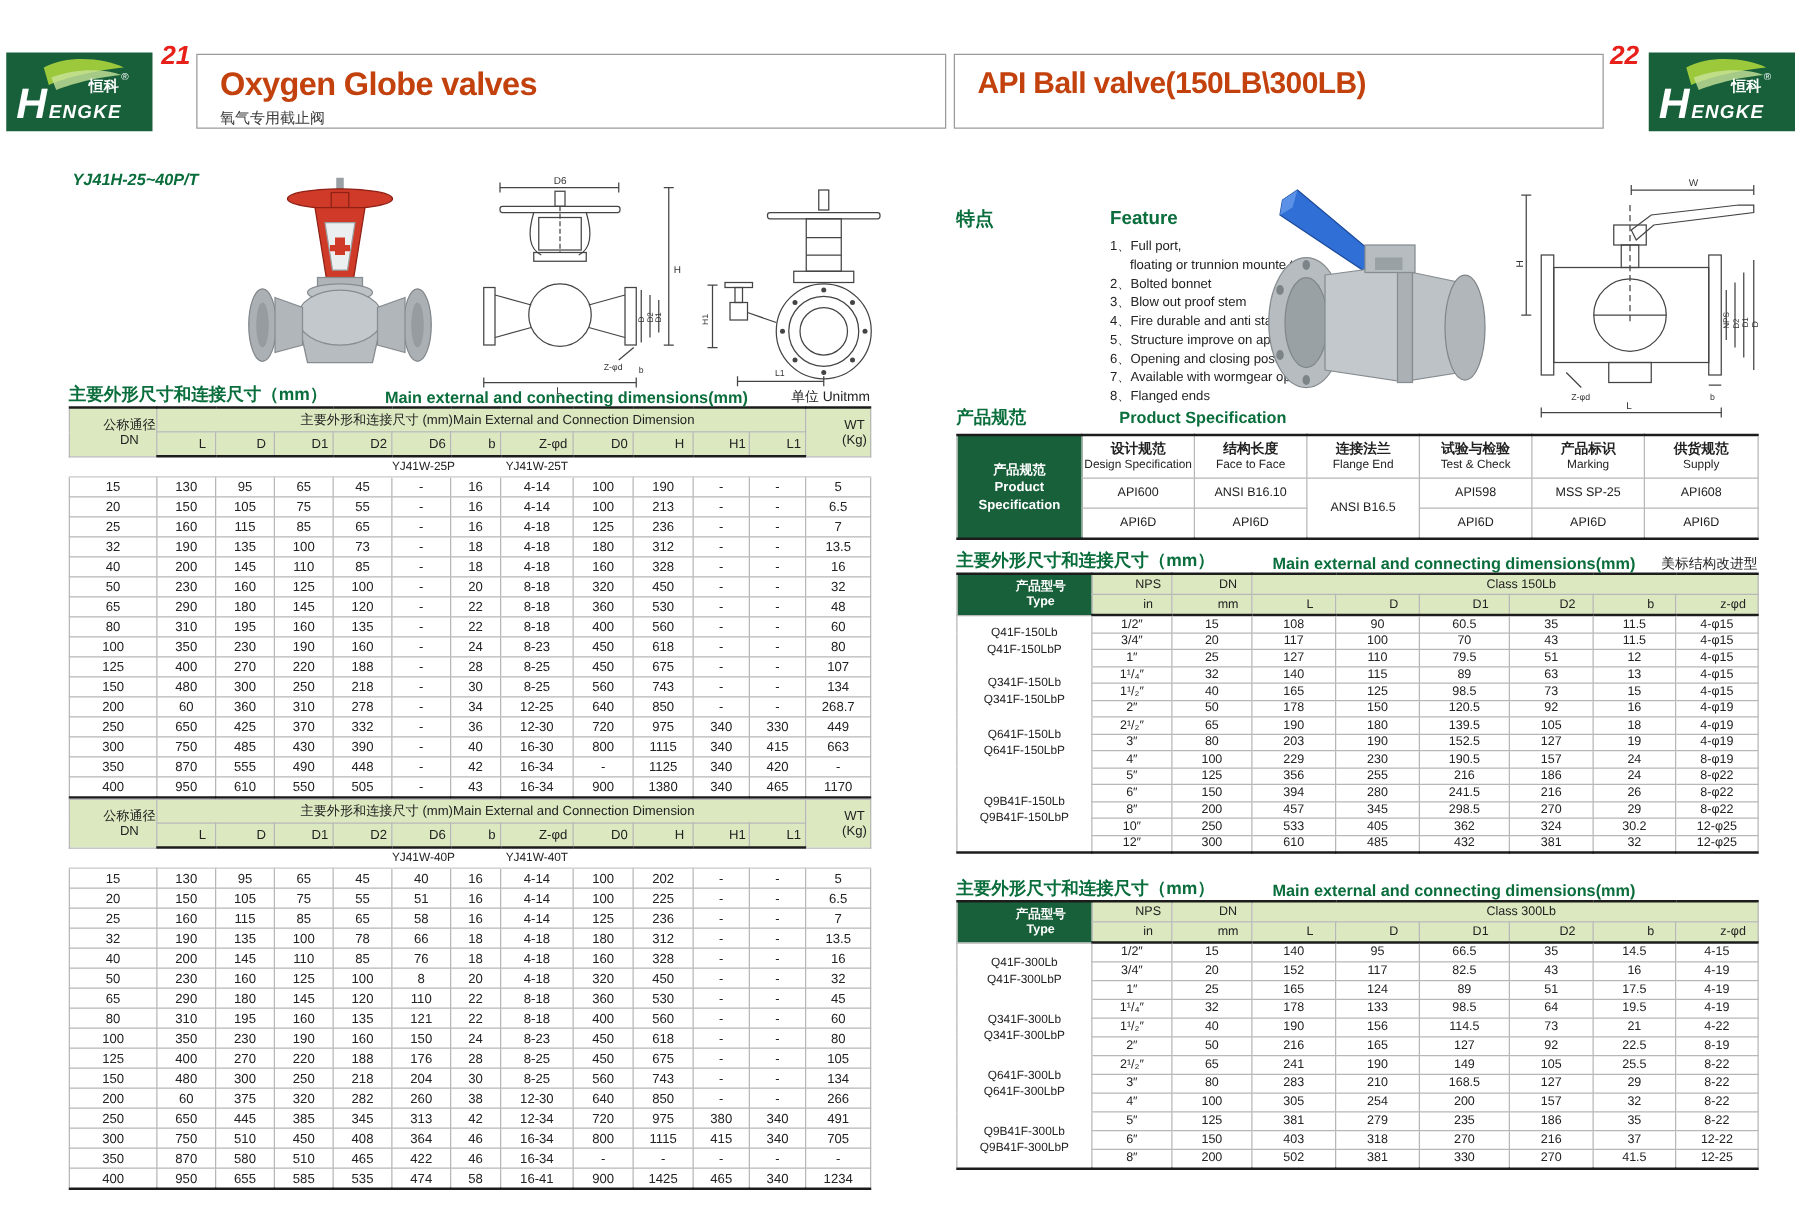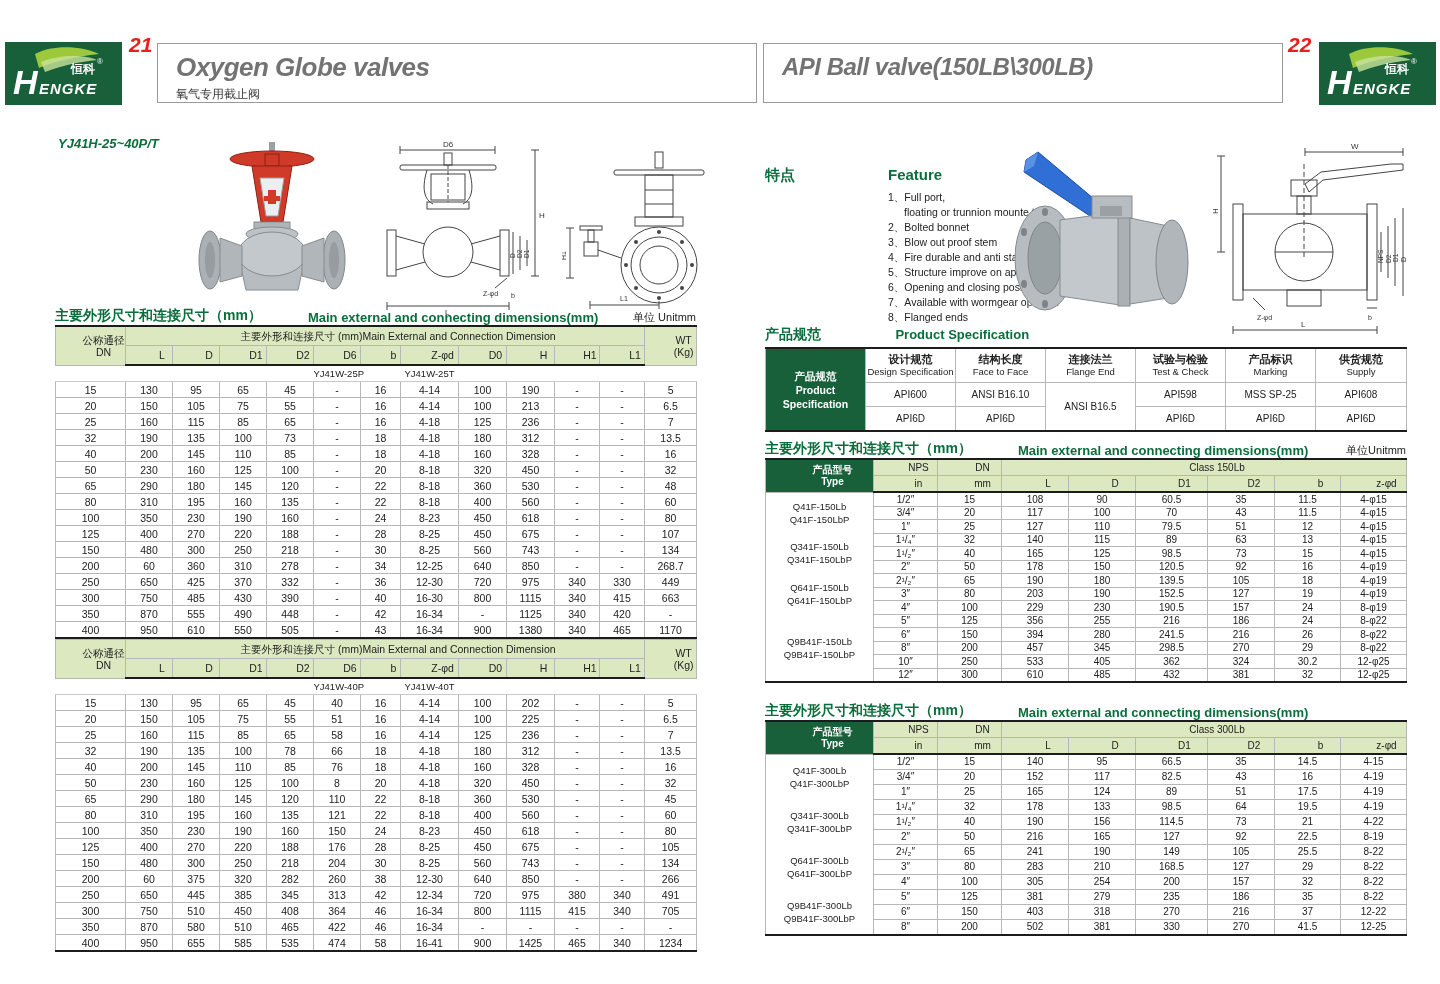--- a/index.html
+++ b/index.html
@@ -4,21 +4,21 @@
 <style>
   html,body{margin:0;padding:0;}
   body{width:1440px;height:984px;background:#fff;position:relative;overflow:hidden;
        font-family:"Liberation Sans","DejaVu Sans",sans-serif;color:#222;}
   .abs{position:absolute;}
 
   
   .logo-box{background:#17603a;}
   .pagenum{color:#e8201a;font-weight:bold;font-size:21px;font-style:italic;}
   .title-box{border:1px solid #9a9a9a;background:#fff;box-sizing:border-box;padding:8px 18px 0 18px;}
-  .title-en{color:#737373;font-weight:bold;font-size:26px;letter-spacing:-0.5px;line-height:30px;white-space:nowrap;font-style:italic;}
+  .title-en{color:#c2410c;font-weight:bold;font-size:26px;letter-spacing:-0.5px;line-height:30px;white-space:nowrap;}
   .title-cn{color:#3a3a3a;font-size:12px;line-height:24px;}
 
   .model-code{color:#0a6e3c;font-weight:bold;font-size:13px;font-style:italic;}
 
   .sec-title .cn{color:#0a6e3c;font-weight:bold;font-size:14px;}
   .sec-title .en{color:#0a6e3c;font-weight:bold;font-size:13px;padding-left:46px;}
   .unit{font-size:11px;color:#222;font-weight:normal;}
 
   
   .tbl{border-collapse:collapse;table-layout:fixed;width:641px;
@@ -923,21 +923,21 @@
       <td class="v">API6D</td>
     </tr>
   </tbody>
     </table>
 </div>
 
 <div class="abs" style="left:765px;top:438px;width:641px;">
   <div class="sec-title" style="display:flex;align-items:flex-end;height:20px;">
     <span class="cn">主要外形尺寸和连接尺寸（mm）</span>
     <span class="en">Main external and connecting dimensions(mm)</span>
-    <span class="unit" style="margin-left:auto;">单位Unitmm</span>
+    <span class="unit" style="margin-left:auto;">美标结构改进型</span>
   </div>
   <table class="tbl rt t150">
     <colgroup>
         <col style="width:108px">
         <col style="width:64px">
         <col style="width:64px">
         <col style="width:67px">
         <col style="width:67px">
         <col style="width:72px">
         <col style="width:67px">

